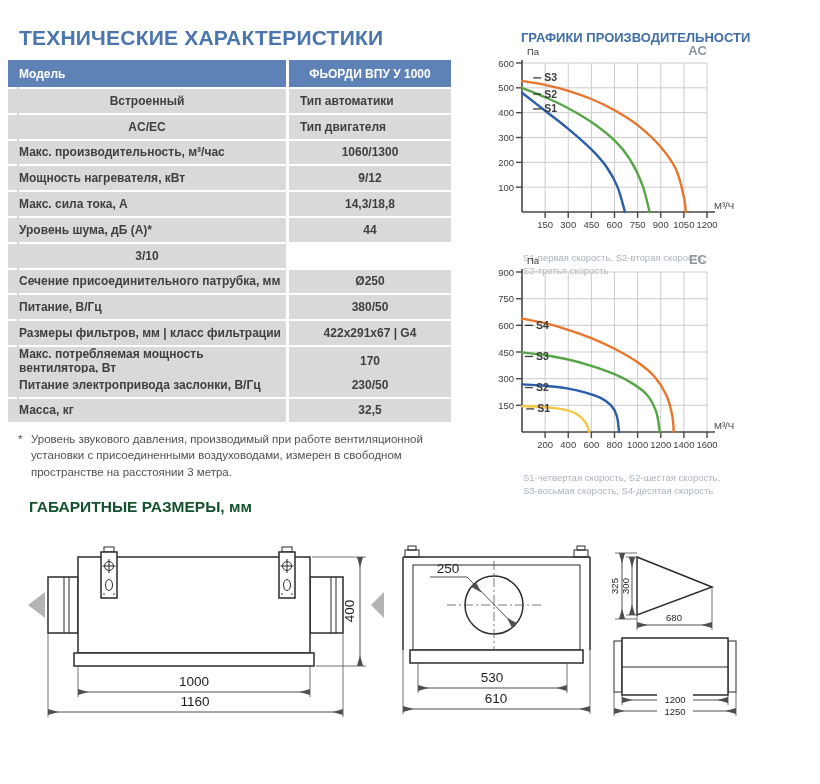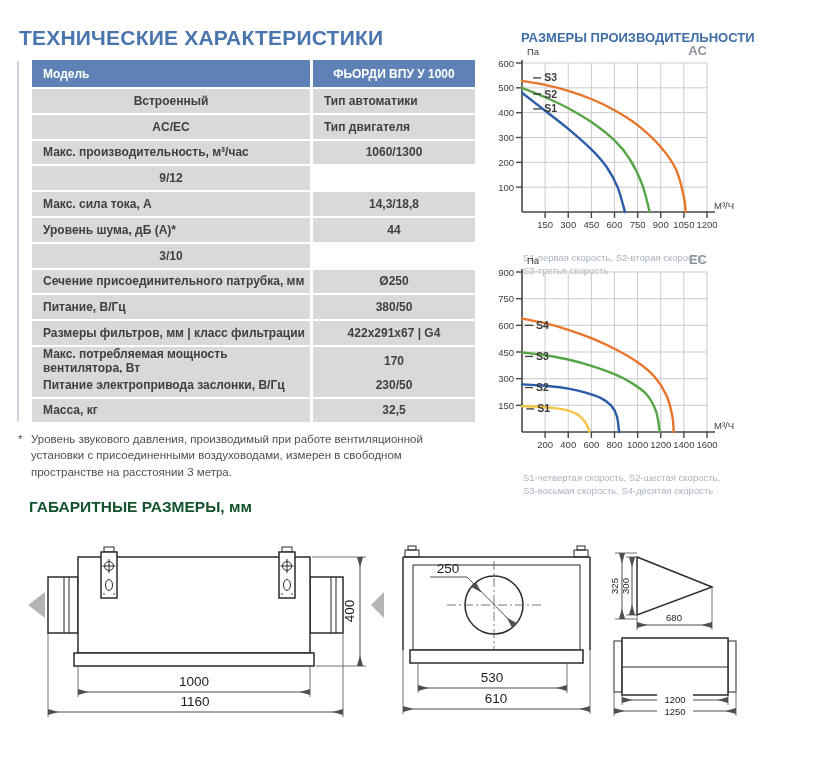--- a/index.html
+++ b/index.html
@@ -4,21 +4,21 @@
 <style>
   html,body{margin:0;padding:0;background:#fff;}
   .page{position:relative;width:820px;height:784px;background:#fff;overflow:hidden;
         font-family:"Liberation Sans","DejaVu Sans",sans-serif;}
   .main-title{position:absolute;left:19px;top:26px;font-size:21px;font-weight:bold;
         color:#4a75ad;letter-spacing:.2px;}
   .charts-title{position:absolute;left:521px;top:30px;font-size:13px;font-weight:bold;color:#3f6ea6;}
   .dims-title{position:absolute;left:29px;top:498px;font-size:15.5px;font-weight:bold;color:#14532d;}
 
   .table-accent{position:absolute;left:17px;top:61px;width:2px;height:360px;background:#c9d2e0;}
-  .spec-table{position:absolute;left:32px;top:60px;width:443px;display:flex;flex-direction:column;gap:2px;}
+  .spec-table{position:absolute;left:8px;top:60px;width:443px;display:flex;flex-direction:column;gap:2px;}
   .srow{display:grid;grid-template-columns:278px 162px;column-gap:3px;height:23.8px;}
   .srow.header{height:27px;}
   .cell{display:flex;align-items:center;font-size:12px;font-weight:bold;color:#3f3f3f;background:#d9d9d9;}
   .cell.lbl{padding-left:11px;}
   .cell.val{justify-content:center;text-align:center;}
   .header .cell{background:#5e82b6;color:#ffffff;}
 
   .footnote{position:absolute;left:18px;top:431px;width:408px;font-size:11.5px;line-height:1.42;
         color:#4f4f4f;padding-left:13px;}
   .footnote .star{position:absolute;left:0;top:0;}
@@ -68,20 +68,21 @@
       <div class="cell val">AC/EC</div>
       <div class="cell lbl">Тип двигателя</div>
     </div>
 
     <div class="srow">
       <div class="cell lbl">Макс. производительность, м³/час</div>
       <div class="cell val">1060/1300</div>
     </div>
 
     <div class="srow">
+      <div class="cell lbl">Мощность нагревателя, кВт</div>
       <div class="cell val">9/12</div>
     </div>
 
     <div class="srow">
       <div class="cell lbl">Макс. сила тока, А</div>
       <div class="cell val">14,3/18,8</div>
     </div>
 
     <div class="srow">
       <div class="cell lbl">Уровень шума, дБ (А)*</div>
@@ -122,21 +123,21 @@
       <div class="cell val">32,5</div>
     </div>
   </div>
   </div>
 
   <div class="footnote">
     <span class="star">*</span>
     <span>Уровень звукового давления, производимый при работе вентиляционной установки с присоединенными воздуховодами, измерен в свободном пространстве на расстоянии 3 метра.</span>
   </div>
 
-  <div class="charts-title">РАЗМЕРЫ ПРОИЗВОДИТЕЛЬНОСТИ</div>
+  <div class="charts-title">ГРАФИКИ ПРОИЗВОДИТЕЛЬНОСТИ</div>
 
   <svg id="chart-ac" class="chart-svg" width="250" height="208" viewBox="0 0 250 208">
       <line x1="50.125" y1="21" x2="50.125" y2="170" stroke="#cbcbcb" stroke-width="1"></line>
       <line x1="73.25" y1="21" x2="73.25" y2="170" stroke="#cbcbcb" stroke-width="1"></line>
       <line x1="96.375" y1="21" x2="96.375" y2="170" stroke="#cbcbcb" stroke-width="1"></line>
       <line x1="119.5" y1="21" x2="119.5" y2="170" stroke="#cbcbcb" stroke-width="1"></line>
       <line x1="142.625" y1="21" x2="142.625" y2="170" stroke="#cbcbcb" stroke-width="1"></line>
       <line x1="165.75" y1="21" x2="165.75" y2="170" stroke="#cbcbcb" stroke-width="1"></line>
       <line x1="188.875" y1="21" x2="188.875" y2="170" stroke="#cbcbcb" stroke-width="1"></line>
       <line x1="212" y1="21" x2="212" y2="170" stroke="#cbcbcb" stroke-width="1"></line>

